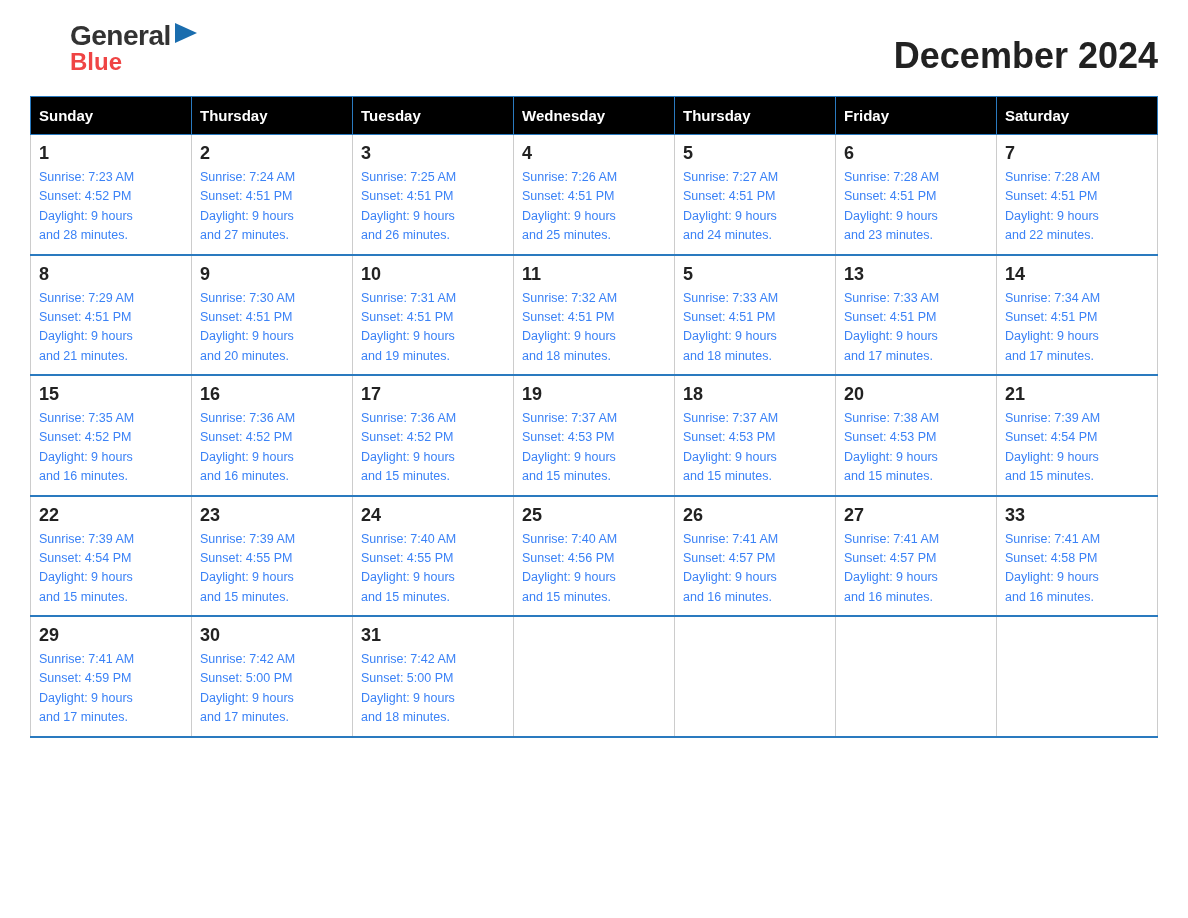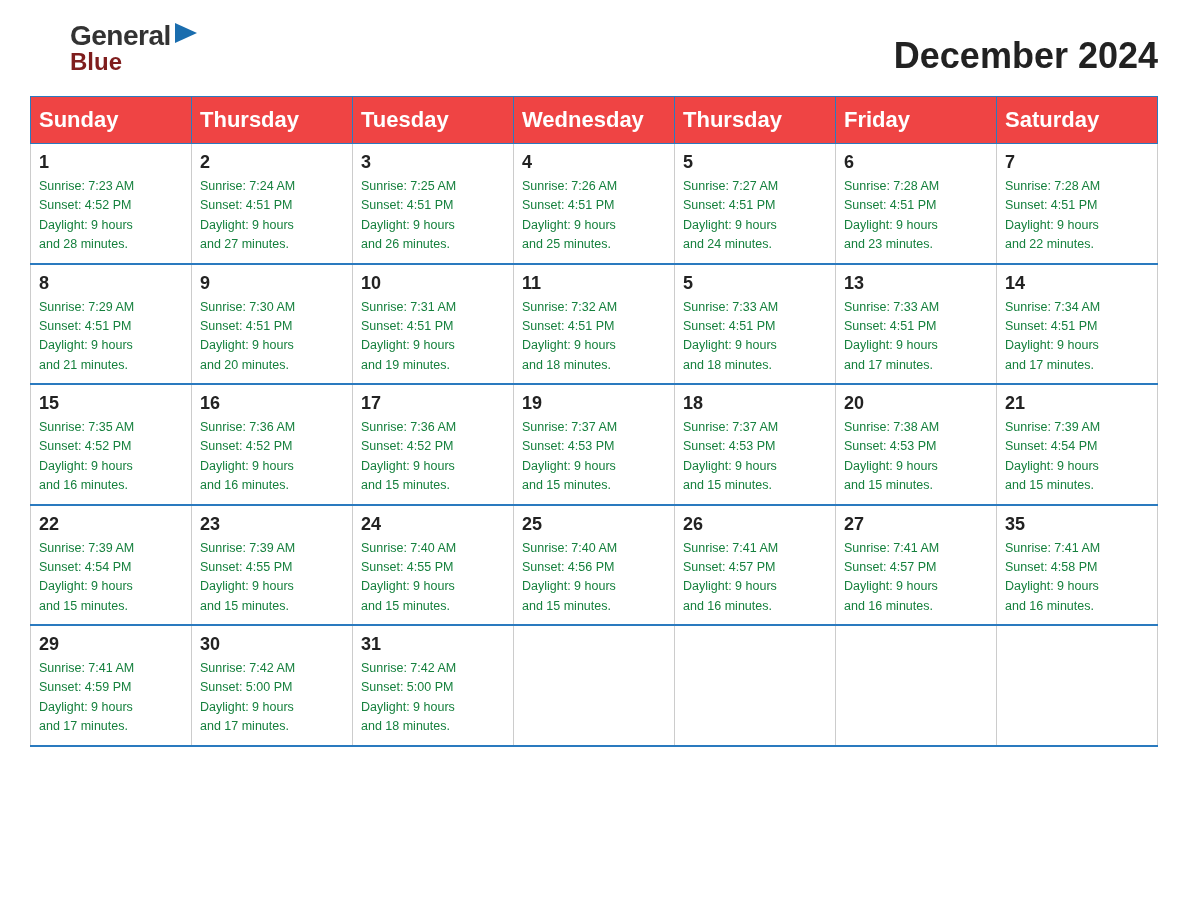--- a/index.html
+++ b/index.html
@@ -24,21 +24,21 @@
     }
     .logo-general {
       font-size: 28px;
       font-weight: bold;
       color: #333;
       letter-spacing: -0.5px;
     }
     .logo-blue {
       font-size: 24px;
       font-weight: bold;
-      color: #7f1d1d;
+      color: #ef4444;
       margin-top: -4px;
     }
     .title-section {
       text-align: right;
     }
     .month-title {
       font-size: 36px;
       font-weight: bold;
       color: #222;
       line-height: 1.1;
@@ -47,23 +47,23 @@
       font-size: 22px;
       color: #444;
       margin-top: 4px;
     }
     .calendar {
       width: 100%;
       border-collapse: collapse;
       table-layout: fixed;
     }
     .calendar thead th {
-      background-color: #ef4444;
+      background-color: #000000;
       color: #fff;
-      font-size: 22px;
+      font-size: 15px;
       font-weight: bold;
       padding: 10px 8px;
       text-align: left;
       border: 1px solid #2a7abf;
     }
     .calendar tbody td {
       border: 1px solid #ccc;
       vertical-align: top;
       padding: 8px;
       width: 14.28%;
@@ -75,21 +75,21 @@
     }
     .day-number {
       font-size: 18px;
       font-weight: bold;
       color: #222;
       margin-bottom: 4px;
       display: block;
     }
     .day-info {
       font-size: 12.5px;
-      color: #15803d;
+      color: #3b82f6;
       line-height: 1.55;
     }
     .empty-cell {
       background: #fff;
     }
   </style>
 </head>
 <body>
 
 <div class="header">
@@ -231,21 +231,21 @@
         </td>
         <td>
           <span class="day-number">26</span>
           <div class="day-info">Sunrise: 7:41 AM<br>Sunset: 4:57 PM<br>Daylight: 9 hours<br>and 16 minutes.</div>
         </td>
         <td>
           <span class="day-number">27</span>
           <div class="day-info">Sunrise: 7:41 AM<br>Sunset: 4:57 PM<br>Daylight: 9 hours<br>and 16 minutes.</div>
         </td>
         <td>
-          <span class="day-number">35</span>
+          <span class="day-number">33</span>
           <div class="day-info">Sunrise: 7:41 AM<br>Sunset: 4:58 PM<br>Daylight: 9 hours<br>and 16 minutes.</div>
         </td>
       </tr>
       <tr>
         <td>
           <span class="day-number">29</span>
           <div class="day-info">Sunrise: 7:41 AM<br>Sunset: 4:59 PM<br>Daylight: 9 hours<br>and 17 minutes.</div>
         </td>
         <td>
           <span class="day-number">30</span>

